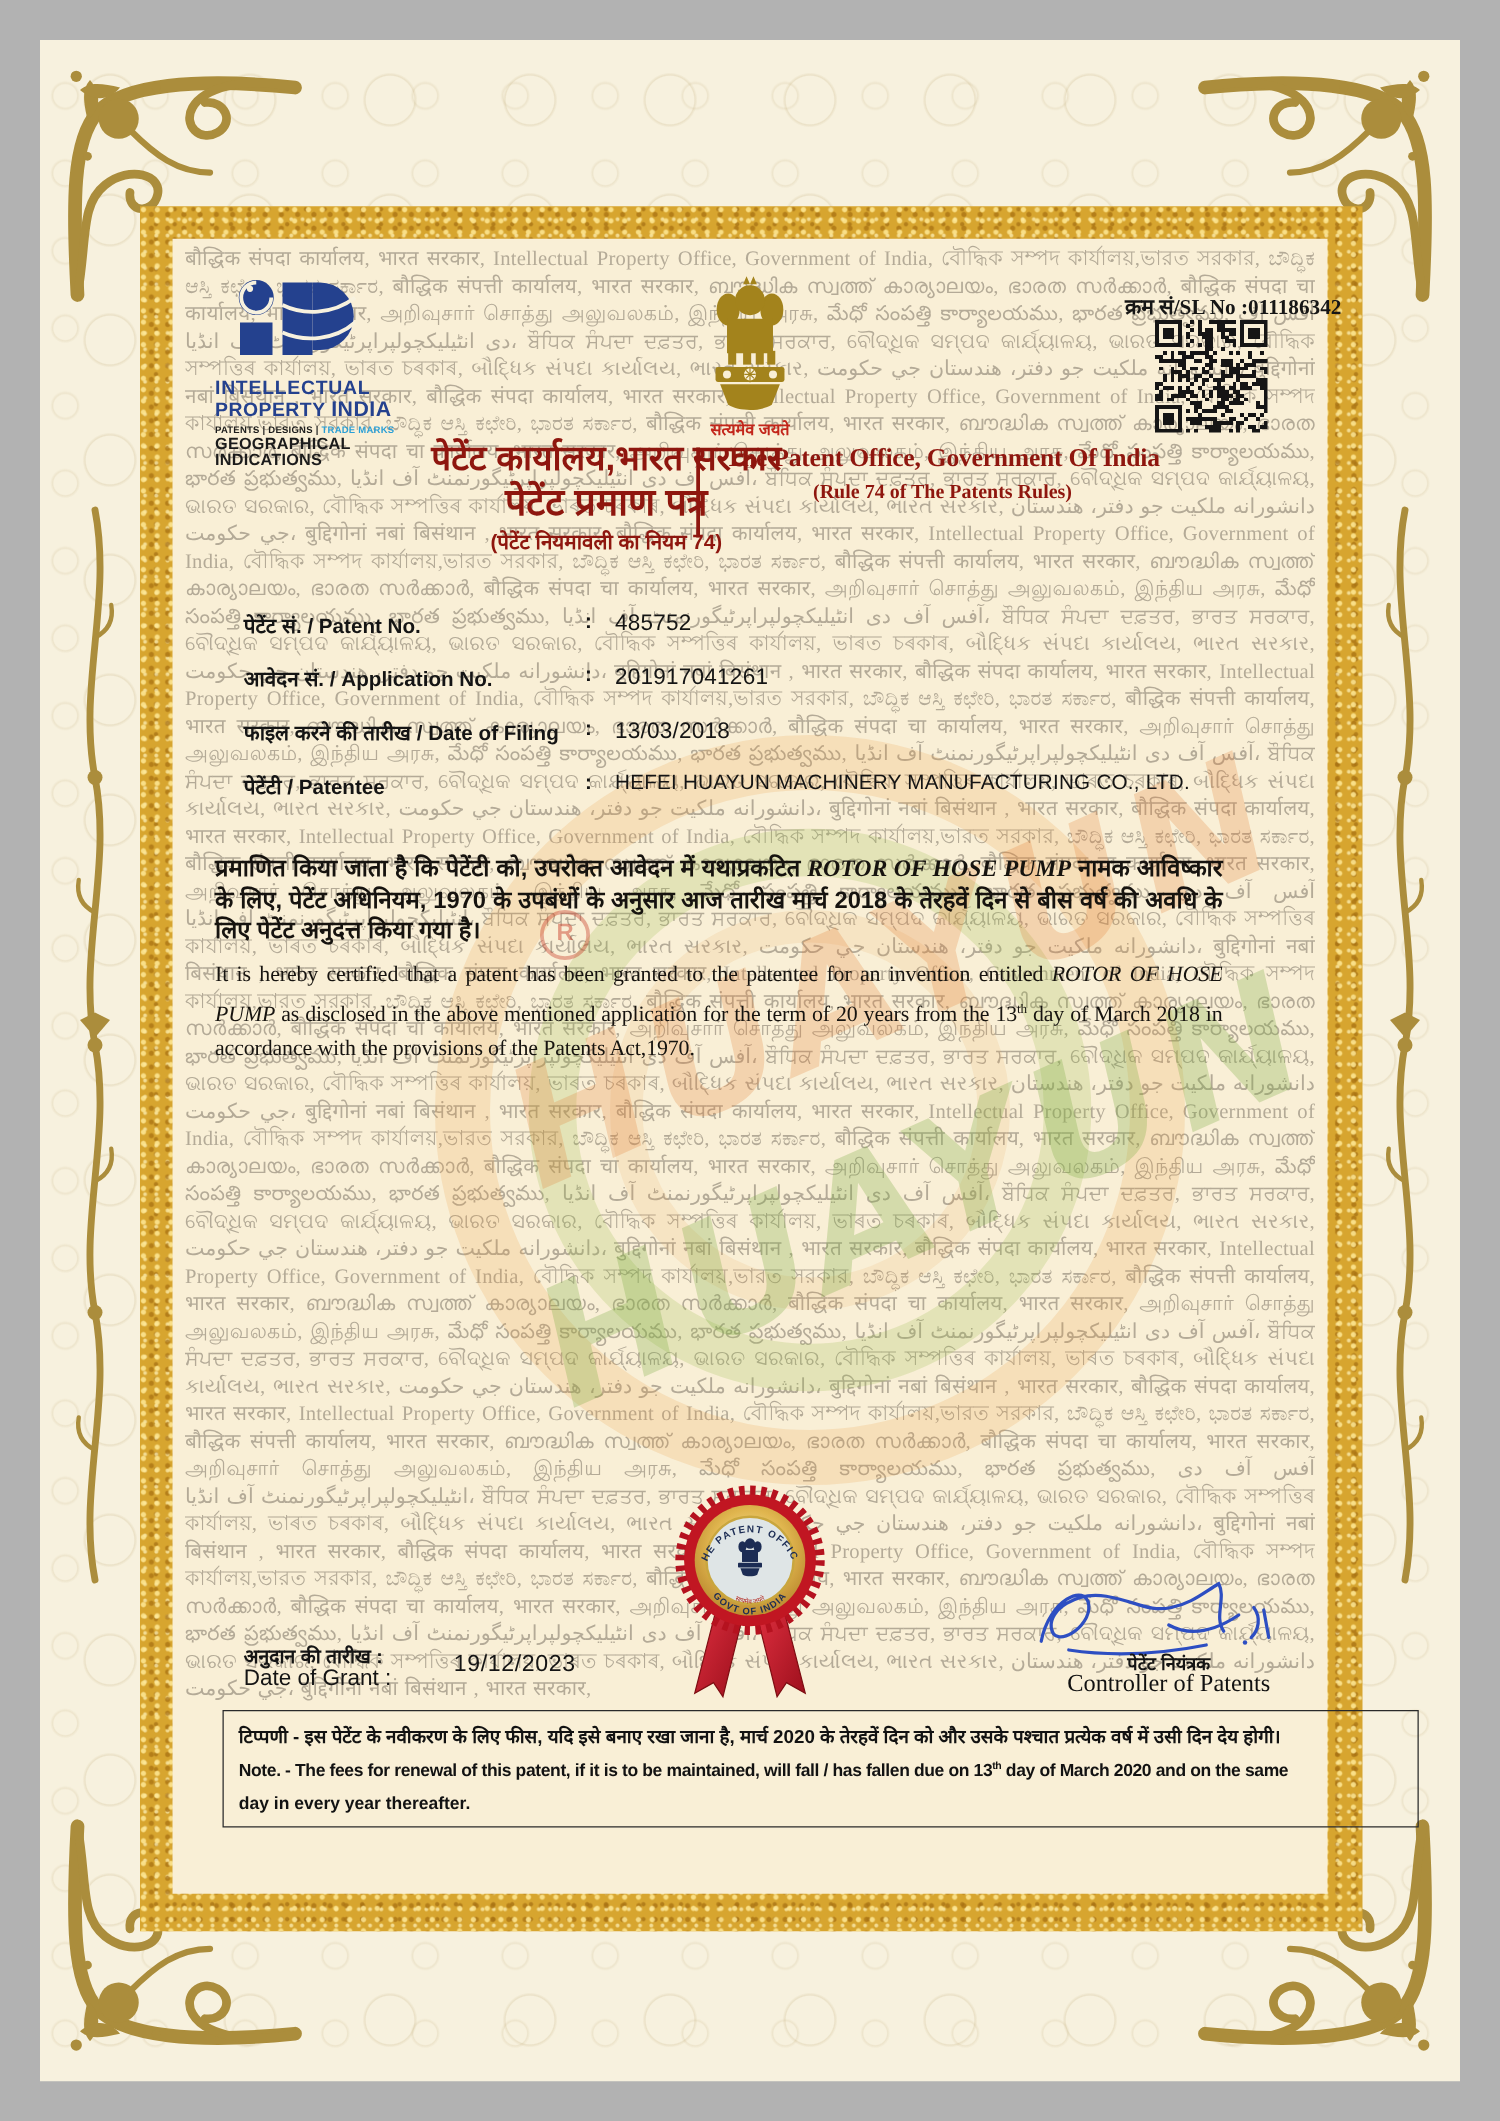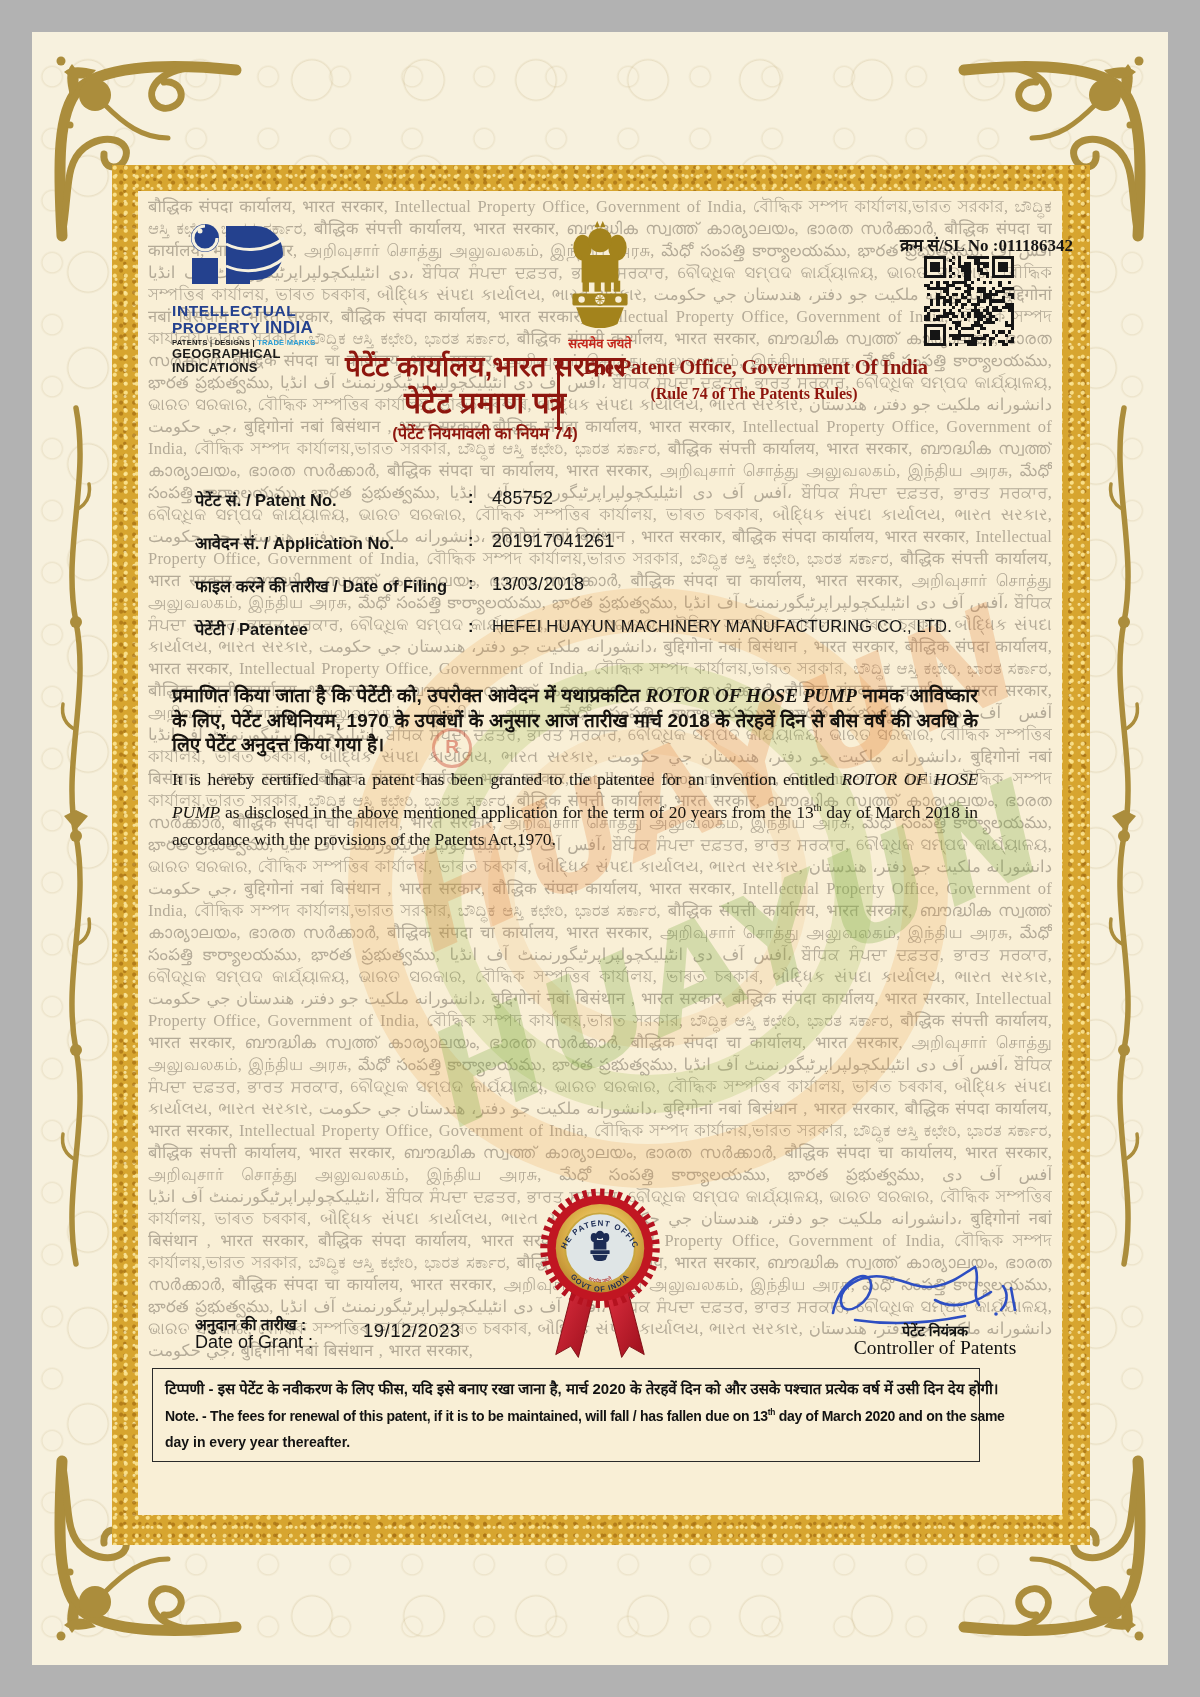--- a/index.html
+++ b/index.html
@@ -77,21 +77,21 @@
     line-height:27.5px;text-align:justify;color:#16130f;letter-spacing:-.1px;}
   sup{font-size:.6em;vertical-align:super;}
   
   .grant-hi{left:195px;top:1313px;font-size:15.5px;font-weight:700;color:#141414;}
   .grant-en{left:195px;top:1332px;font-size:18px;color:#141414;}
   .grant-value{left:363px;top:1320px;font-size:18.5px;color:#141414;letter-spacing:.5px;}
   .sig-svg{left:815px;top:1258px;}
   .sig-hi{left:845px;top:1320px;width:180px;text-align:center;font-size:14.5px;font-weight:700;color:#141414;}
   .sig-en{left:828px;top:1337px;width:214px;text-align:center;font-size:19.5px;color:#111;font-family:Liberation Serif, serif;}
   
-  .note-box{left:152px;top:1368px;width:828px;height:94px;border:1.5px solid #2a2a2a;box-sizing:border-box;
+  .note-box{left:178px;top:1368px;width:957px;height:94px;border:1.5px solid #2a2a2a;box-sizing:border-box;
     padding:9px 12px 0 12px;color:#121212;}
   .note-hi{font-size:15px;font-weight:700;white-space:nowrap;}
   .note-en1{font-size:14px;margin-top:9px;letter-spacing:-.3px;white-space:nowrap;font-weight:600;}
   .note-en2{font-size:14px;margin-top:10px;font-weight:600;}
   .corner{position:absolute;width:205px;height:205px;z-index:1;}
   .vine{position:absolute;width:40px;height:900px;z-index:1;}
 </style>
 </head>
 <body>
 

